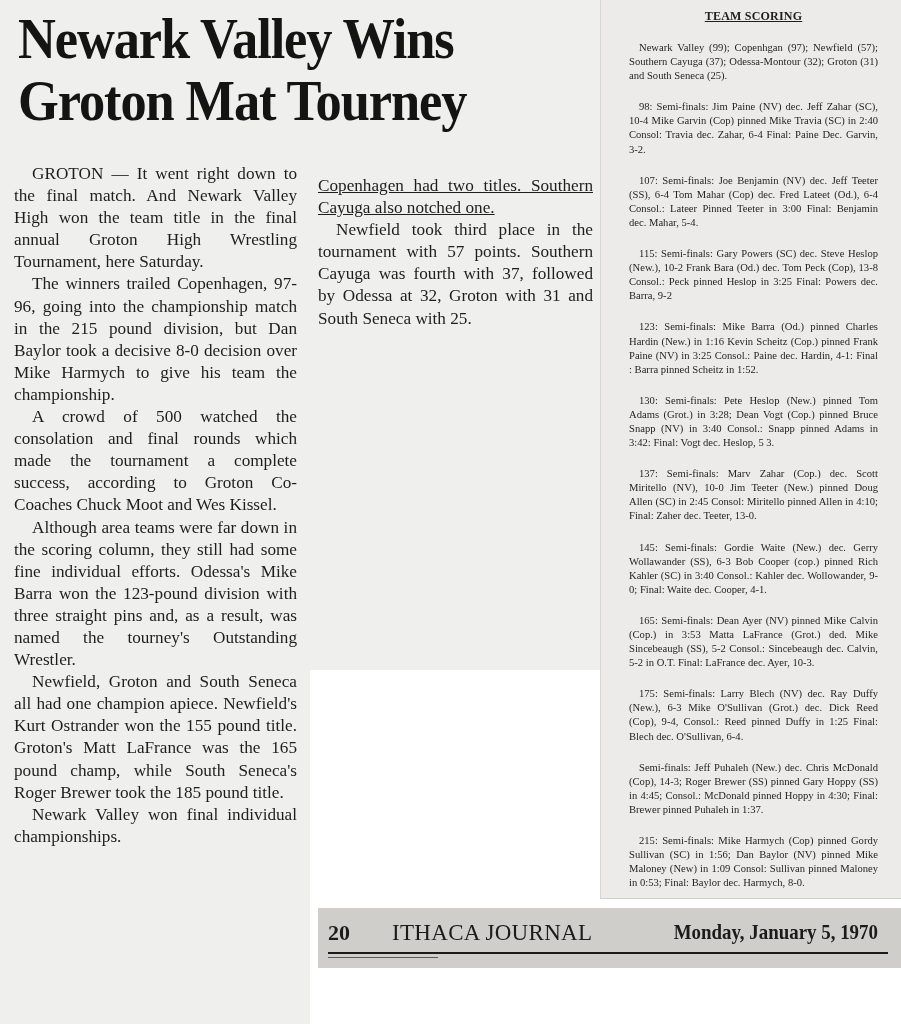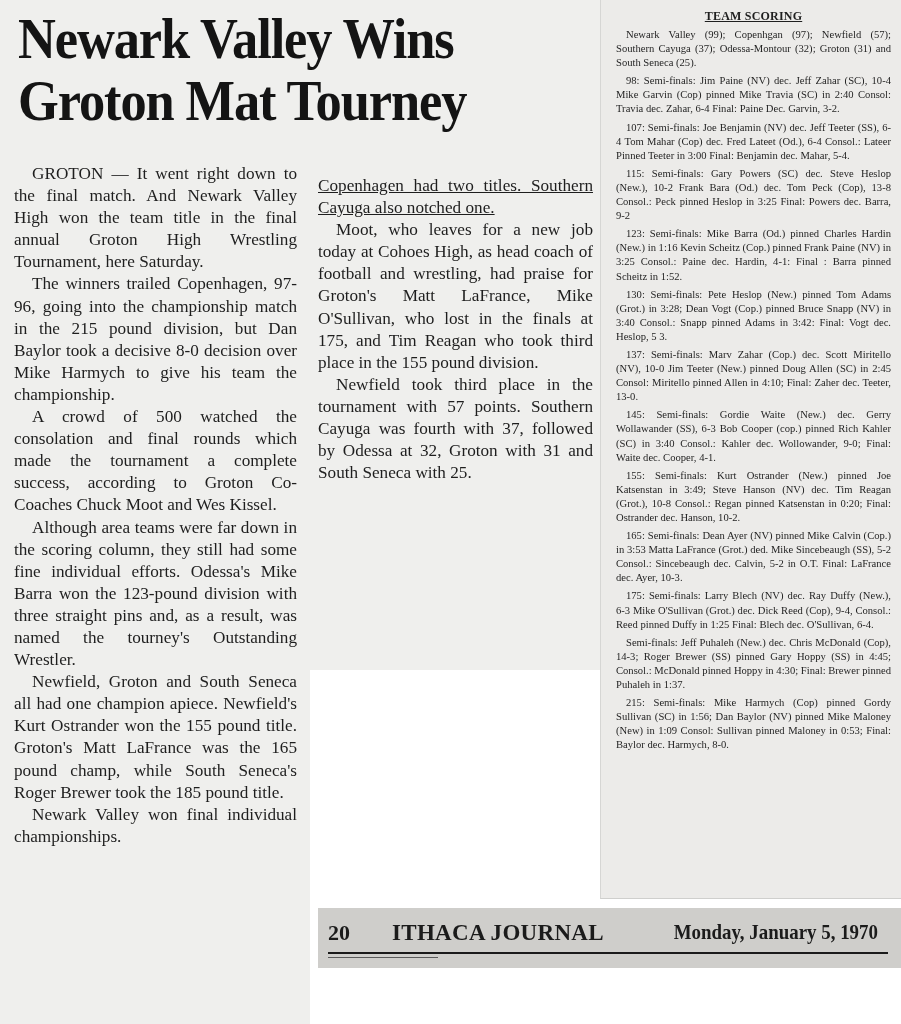--- a/index.html
+++ b/index.html
@@ -50,28 +50,28 @@
     .col-mid { left: 318px; top: 175px; width: 275px; }
     .score {
       position: absolute; left: 612px; top: 8px; width: 283px;
       font-size: 10.6px; line-height: 14.1px; text-align: justify; color: #1f1f1f;
     }
     .score .title {
       text-align: center; font-weight: bold; font-size: 12px; line-height: 16px;
       letter-spacing: 0.2px;
       text-decoration: underline;
     }
-    .score p { margin: 4px; text-indent: 10px; }
+    .score p { margin: 17px; text-indent: 10px; }
     .score p.gap { margin-top: 4px; }
     .mast {
       position: absolute; left: 328px; top: 920px; width: 560px; height: 40px;
     }
     .mast .page { position: absolute; left: 0; top: 0; font-weight: bold; font-size: 22px; }
     .mast .paper {
-      position: absolute; left: 64px; top: 0; font-weight: bold; font-size: 23px;
+      position: absolute; left: 64px; top: 0; font-weight: normal; font-size: 23px;
       letter-spacing: 0.3px;
     }
     .mast .date {
       position: absolute; right: 10px; top: 0; font-weight: bold; font-size: 21px;
       transform: scaleX(0.9); transform-origin: right top;
     }
     .mast .rule {
       position: absolute; left: 0; right: 0; top: 32px; height: 2px; background: #1a1a1a;
     }
     .mast .rule2 {
@@ -97,35 +97,33 @@
   <p>GROTON — It went right down to the final match. And Newark Valley High won the team title in the final annual Groton High Wrestling Tournament, here Saturday.</p>
   <p>The winners trailed Copenhagen, 97-96, going into the championship match in the 215 pound division, but Dan Baylor took a decisive 8-0 decision over Mike Harmych to give his team the championship.</p>
   <p>A crowd of 500 watched the consolation and final rounds which made the tournament a complete success, according to Groton Co-Coaches Chuck Moot and Wes Kissel.</p>
   <p>Although area teams were far down in the scoring column, they still had some fine individual efforts. Odessa's Mike Barra won the 123-pound division with three straight pins and, as a result, was named the tourney's Outstanding Wrestler.</p>
   <p>Newfield, Groton and South Seneca all had one champion apiece. Newfield's Kurt Ostrander won the 155 pound title. Groton's Matt LaFrance was the 165 pound champ, while South Seneca's Roger Brewer took the 185 pound title.</p>
   <p>Newark Valley won final individual championships.</p>
 </div>
 
 <div class="col col-mid">
   <p class="noindent">Copenhagen had two titles. Southern Cayuga also notched one.</p>
-  <p>Moot, who leaves for a new job today at Cohoes High, as head coach of football and wrestling, had praise for Groton's Matt LaFrance, Mike O'Sullivan, who lost in the finals at 175, and Tim Reagan who took third place in the 155 pound division.</p>
   <p>Newfield took third place in the tournament with 57 points. Southern Cayuga was fourth with 37, followed by Odessa at 32, Groton with 31 and South Seneca with 25.</p>
 </div>
 
 <div class="score">
   <div class="title">TEAM SCORING</div>
   <p>Newark Valley (99); Copenhgan (97); Newfield (57); Southern Cayuga (37); Odessa-Montour (32); Groton (31) and South Seneca (25).</p>
   <p>98: Semi-finals: Jim Paine (NV) dec. Jeff Zahar (SC), 10-4 Mike Garvin (Cop) pinned Mike Travia (SC) in 2:40 Consol: Travia dec. Zahar, 6-4 Final: Paine Dec. Garvin, 3-2.</p>
   <p>107: Semi-finals: Joe Benjamin (NV) dec. Jeff Teeter (SS), 6-4 Tom Mahar (Cop) dec. Fred Lateet (Od.), 6-4 Consol.: Lateer Pinned Teeter in 3:00 Final: Benjamin dec. Mahar, 5-4.</p>
   <p>115: Semi-finals: Gary Powers (SC) dec. Steve Heslop (New.), 10-2 Frank Bara (Od.) dec. Tom Peck (Cop), 13-8 Consol.: Peck pinned Heslop in 3:25 Final: Powers dec. Barra, 9-2</p>
   <p>123: Semi-finals: Mike Barra (Od.) pinned Charles Hardin (New.) in 1:16 Kevin Scheitz (Cop.) pinned Frank Paine (NV) in 3:25 Consol.: Paine dec. Hardin, 4-1: Final : Barra pinned Scheitz in 1:52.</p>
   <p>130: Semi-finals: Pete Heslop (New.) pinned Tom Adams (Grot.) in 3:28; Dean Vogt (Cop.) pinned Bruce Snapp (NV) in 3:40 Consol.: Snapp pinned Adams in 3:42: Final: Vogt dec. Heslop, 5 3.</p>
   <p class="gap">137: Semi-finals: Marv Zahar (Cop.) dec. Scott Miritello (NV), 10-0 Jim Teeter (New.) pinned Doug Allen (SC) in 2:45 Consol: Miritello pinned Allen in 4:10; Final: Zaher dec. Teeter, 13-0.</p>
   <p>145: Semi-finals: Gordie Waite (New.) dec. Gerry Wollawander (SS), 6-3 Bob Cooper (cop.) pinned Rich Kahler (SC) in 3:40 Consol.: Kahler dec. Wollowander, 9-0; Final: Waite dec. Cooper, 4-1.</p>
-  <p class="gap">155: Semi-finals: Kurt Ostrander (New.) pinned Joe Katsenstan in 3:49; Steve Hanson (NV) dec. Tim Reagan (Grot.), 10-8 Consol.: Regan pinned Katsenstan in 0:20; Final: Ostrander dec. Hanson, 10-2.</p>
   <p>165: Semi-finals: Dean Ayer (NV) pinned Mike Calvin (Cop.) in 3:53 Matta LaFrance (Grot.) ded. Mike Sincebeaugh (SS), 5-2 Consol.: Sincebeaugh dec. Calvin, 5-2 in O.T. Final: LaFrance dec. Ayer, 10-3.</p>
   <p>175: Semi-finals: Larry Blech (NV) dec. Ray Duffy (New.), 6-3 Mike O'Sullivan (Grot.) dec. Dick Reed (Cop), 9-4, Consol.: Reed pinned Duffy in 1:25 Final: Blech dec. O'Sullivan, 6-4.</p>
   <p>Semi-finals: Jeff Puhaleh (New.) dec. Chris McDonald (Cop), 14-3; Roger Brewer (SS) pinned Gary Hoppy (SS) in 4:45; Consol.: McDonald pinned Hoppy in 4:30; Final: Brewer pinned Puhaleh in 1:37.</p>
   <p>215: Semi-finals: Mike Harmych (Cop) pinned Gordy Sullivan (SC) in 1:56; Dan Baylor (NV) pinned Mike Maloney (New) in 1:09 Consol: Sullivan pinned Maloney in 0:53; Final: Baylor dec. Harmych, 8-0.</p>
 </div>
 
 <div class="mast">
   <span class="page">20</span>
   <span class="paper">ITHACA JOURNAL</span>
   <span class="date">Monday, January 5, 1970</span>

